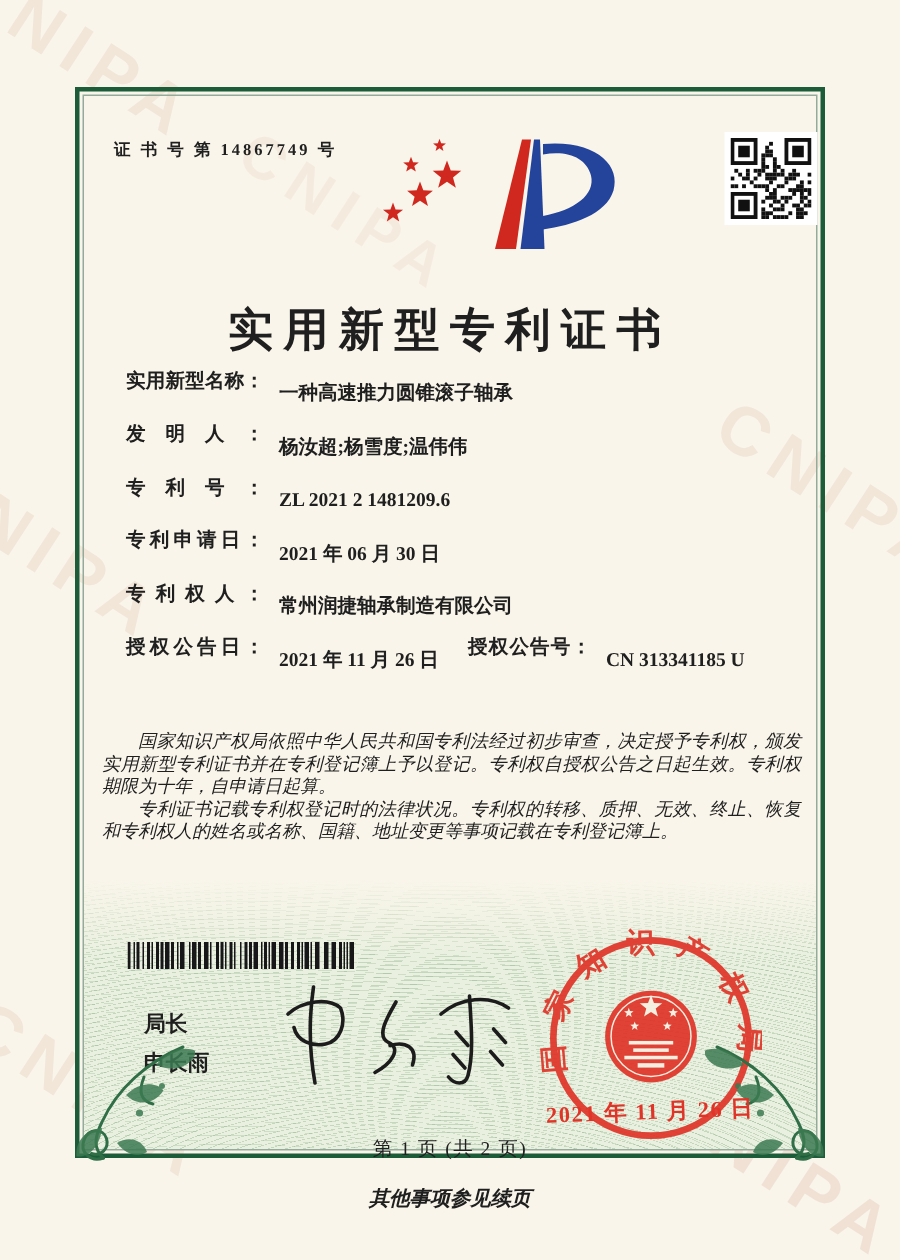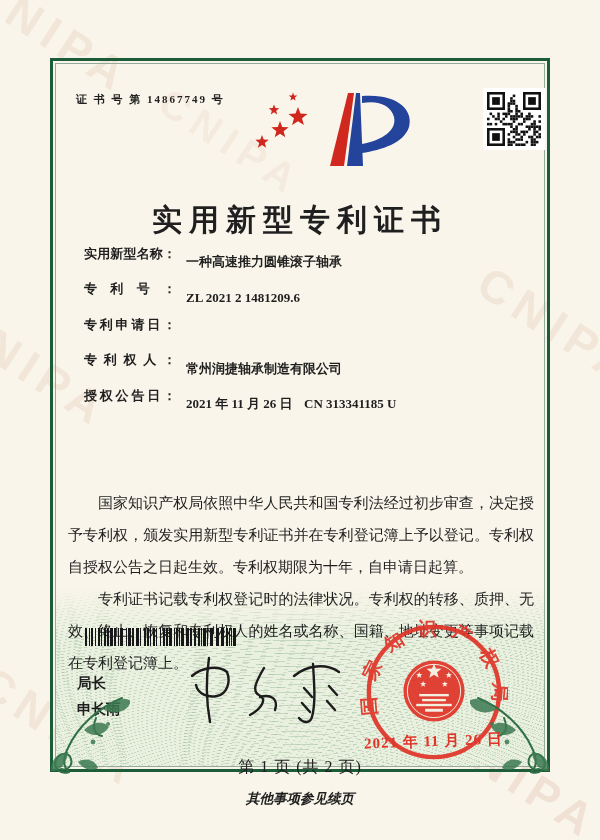--- a/index.html
+++ b/index.html
@@ -49,34 +49,34 @@
   .fields{position:absolute;left:84px;top:244px;width:438px;z-index:2;
           font-size:13px;font-weight:600;}
   .frow{height:35.5px;display:flex;align-items:center;line-height:17px;}
   .flabel{display:inline-block;width:92px;text-align:justify;flex:0 0 92px;margin-right:10px;}
   .flabel::after{content:"";display:inline-block;width:100%;}
   .fvalue{flex:1;}
   .fvalue1{flex:0 0 118px;}
   .flabel2{flex:0 0 82px;margin-left:8px;}
   
   .paras{position:absolute;left:68px;right:66px;top:487px;z-index:2;
-         font-size:15px;line-height:32px;text-align:justify;}
+         font-size:12px;font-style:italic;line-height:15px;text-align:justify;}
   .paras p{text-indent:2em;}
   
   .barcode{position:absolute;left:85px;top:628px;z-index:2;}
-  .sig-block{position:absolute;left:77px;top:670px;z-index:2;
+  .sig-block{position:absolute;left:96px;top:670px;z-index:2;
              font-family:"Liberation Sans","DejaVu Sans",sans-serif;
              font-weight:bold;font-size:14.5px;line-height:26px;}
   .sig-script{position:absolute;left:178px;top:650px;z-index:2;}
   .seal{position:absolute;left:360px;top:618px;z-index:2;opacity:.92;}
   .seal-date{position:absolute;left:364px;top:732px;z-index:3;font-size:15px;
              font-weight:bold;color:var(--sealRed);letter-spacing:1px;
              transform:rotate(-2deg);white-space:nowrap;}
   .page-no{position:absolute;left:0;right:0;top:757px;text-align:center;
-           font-size:16px;letter-spacing:1px;z-index:2;}
+           font-size:13px;letter-spacing:1px;z-index:2;}
   .cont-note{position:absolute;left:0;right:0;top:790px;text-align:center;
              font-size:13.5px;font-style:italic;font-weight:600;z-index:2;}
 </style>
 </head>
 <body>
 
 <div class="wm wm1">CNIPA</div>
 <div class="wm wm2">CNIPA</div>
 <div class="wm wm3">CNIPA</div>
 <div class="wm wm4">CNIPA</div>
@@ -263,33 +263,39 @@
   </svg>
 
 <div class="title">实用新型专利证书</div>
 
 <div class="fields">
   <div class="frow">
     <span class="flabel">实用新型名称：</span>
     <span class="fvalue">一种高速推力圆锥滚子轴承</span>
   </div>
   <div class="frow">
+    <span class="flabel">发明人：</span>
+    <span class="fvalue">杨汝超;杨雪度;温伟伟</span>
+  </div>
+  <div class="frow">
     <span class="flabel">专利号：</span>
     <span class="fvalue">ZL 2021 2 1481209.6</span>
   </div>
   <div class="frow">
     <span class="flabel">专利申请日：</span>
+    <span class="fvalue">2021 年 06 月 30 日</span>
   </div>
   <div class="frow">
     <span class="flabel">专利权人：</span>
     <span class="fvalue">常州润捷轴承制造有限公司</span>
   </div>
   <div class="frow">
     <span class="flabel">授权公告日：</span>
     <span class="fvalue fvalue1">2021 年 11 月 26 日</span>
+    <span class="flabel flabel2">授权公告号：</span>
     <span class="fvalue">CN 313341185 U</span>
   </div>
 </div>
 
 <div class="paras">
   <p>国家知识产权局依照中华人民共和国专利法经过初步审查，决定授予专利权，颁发实用新型专利证书并在专利登记簿上予以登记。专利权自授权公告之日起生效。专利权期限为十年，自申请日起算。</p>
   <p>专利证书记载专利权登记时的法律状况。专利权的转移、质押、无效、终止、恢复和专利权人的姓名或名称、国籍、地址变更等事项记载在专利登记簿上。</p>
 </div>
 
 <svg id="barcode" class="barcode" width="156" height="18" viewBox="0 0 156 18">

